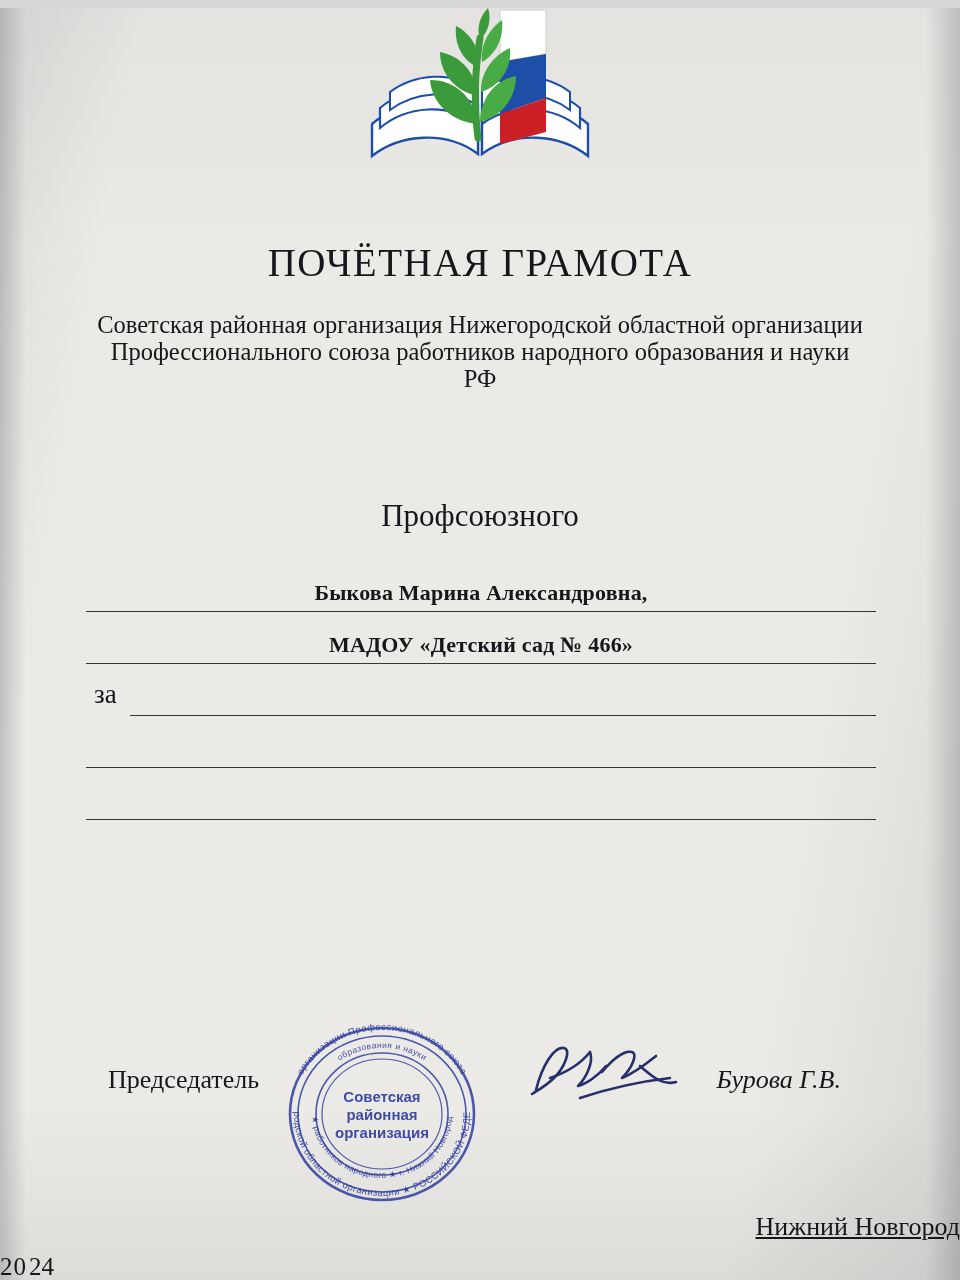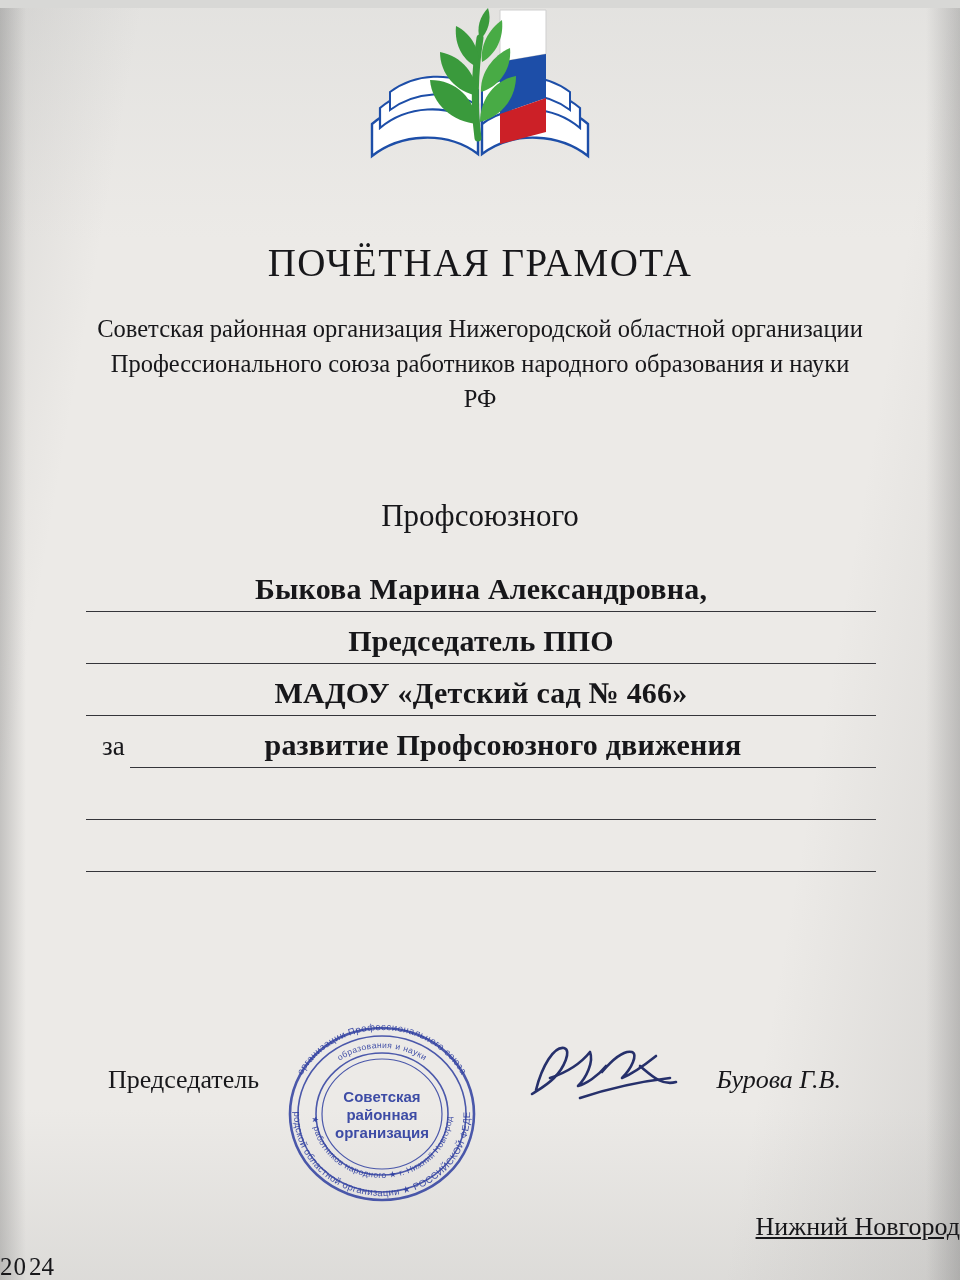--- a/index.html
+++ b/index.html
@@ -60,21 +60,21 @@
     letter-spacing: 1.5px;
     font-weight: 400;
   }
   .subtitle {
     position: absolute;
     top: 303px;
     left: 92px;
     width: 776px;
     text-align: center;
     font-size: 24.5px;
-    line-height: 35px;
+    line-height: 27px;
   }
   .awarded {
     position: absolute;
     top: 490px;
     left: 0;
     width: 100%;
     text-align: center;
     font-size: 31px;
   }
 
@@ -96,29 +96,29 @@
     bottom: 0;
     height: 1.5px;
     background: #35353a;
   }
   .line-row .value {
     position: absolute;
     left: 0;
     right: 0;
     bottom: 6px;
     text-align: center;
-    font-size: 30px;
+    font-size: 22px;
     font-weight: bold;
     letter-spacing: 0.2px;
   }
   .line-row.with-prefix .rule { left: 44px; }
   .line-row.with-prefix .value { left: 44px; }
   .prefix {
     position: absolute;
-    left: 16px;
+    left: 8px;
     bottom: 6px;
     font-size: 27px;
     font-weight: 400;
   }
 
   
   .sign-label {
     position: absolute;
     left: 108px;
     top: 1057px;
@@ -217,33 +217,28 @@
 
   <div class="awarded">Профсоюзного</div>
 
   <div class="lines">
 
     <div class="line-row">
       <div class="value">Быкова Марина Александровна,</div>
       <div class="rule"></div>
     </div>
 
-    <div class="line-row">
-      <div class="value">Председатель ППО</div>
-      <div class="rule"></div>
-    </div>
 
     <div class="line-row">
       <div class="value">МАДОУ «Детский сад № 466»</div>
       <div class="rule"></div>
     </div>
 
     <div class="line-row with-prefix">
       <div class="prefix">за</div>
-      <div class="value">развитие Профсоюзного движения</div>
       <div class="rule"></div>
     </div>
 
     <div class="line-row">
       <div class="value"></div>
       <div class="rule"></div>
     </div>
 
     <div class="line-row">
       <div class="value"></div>

